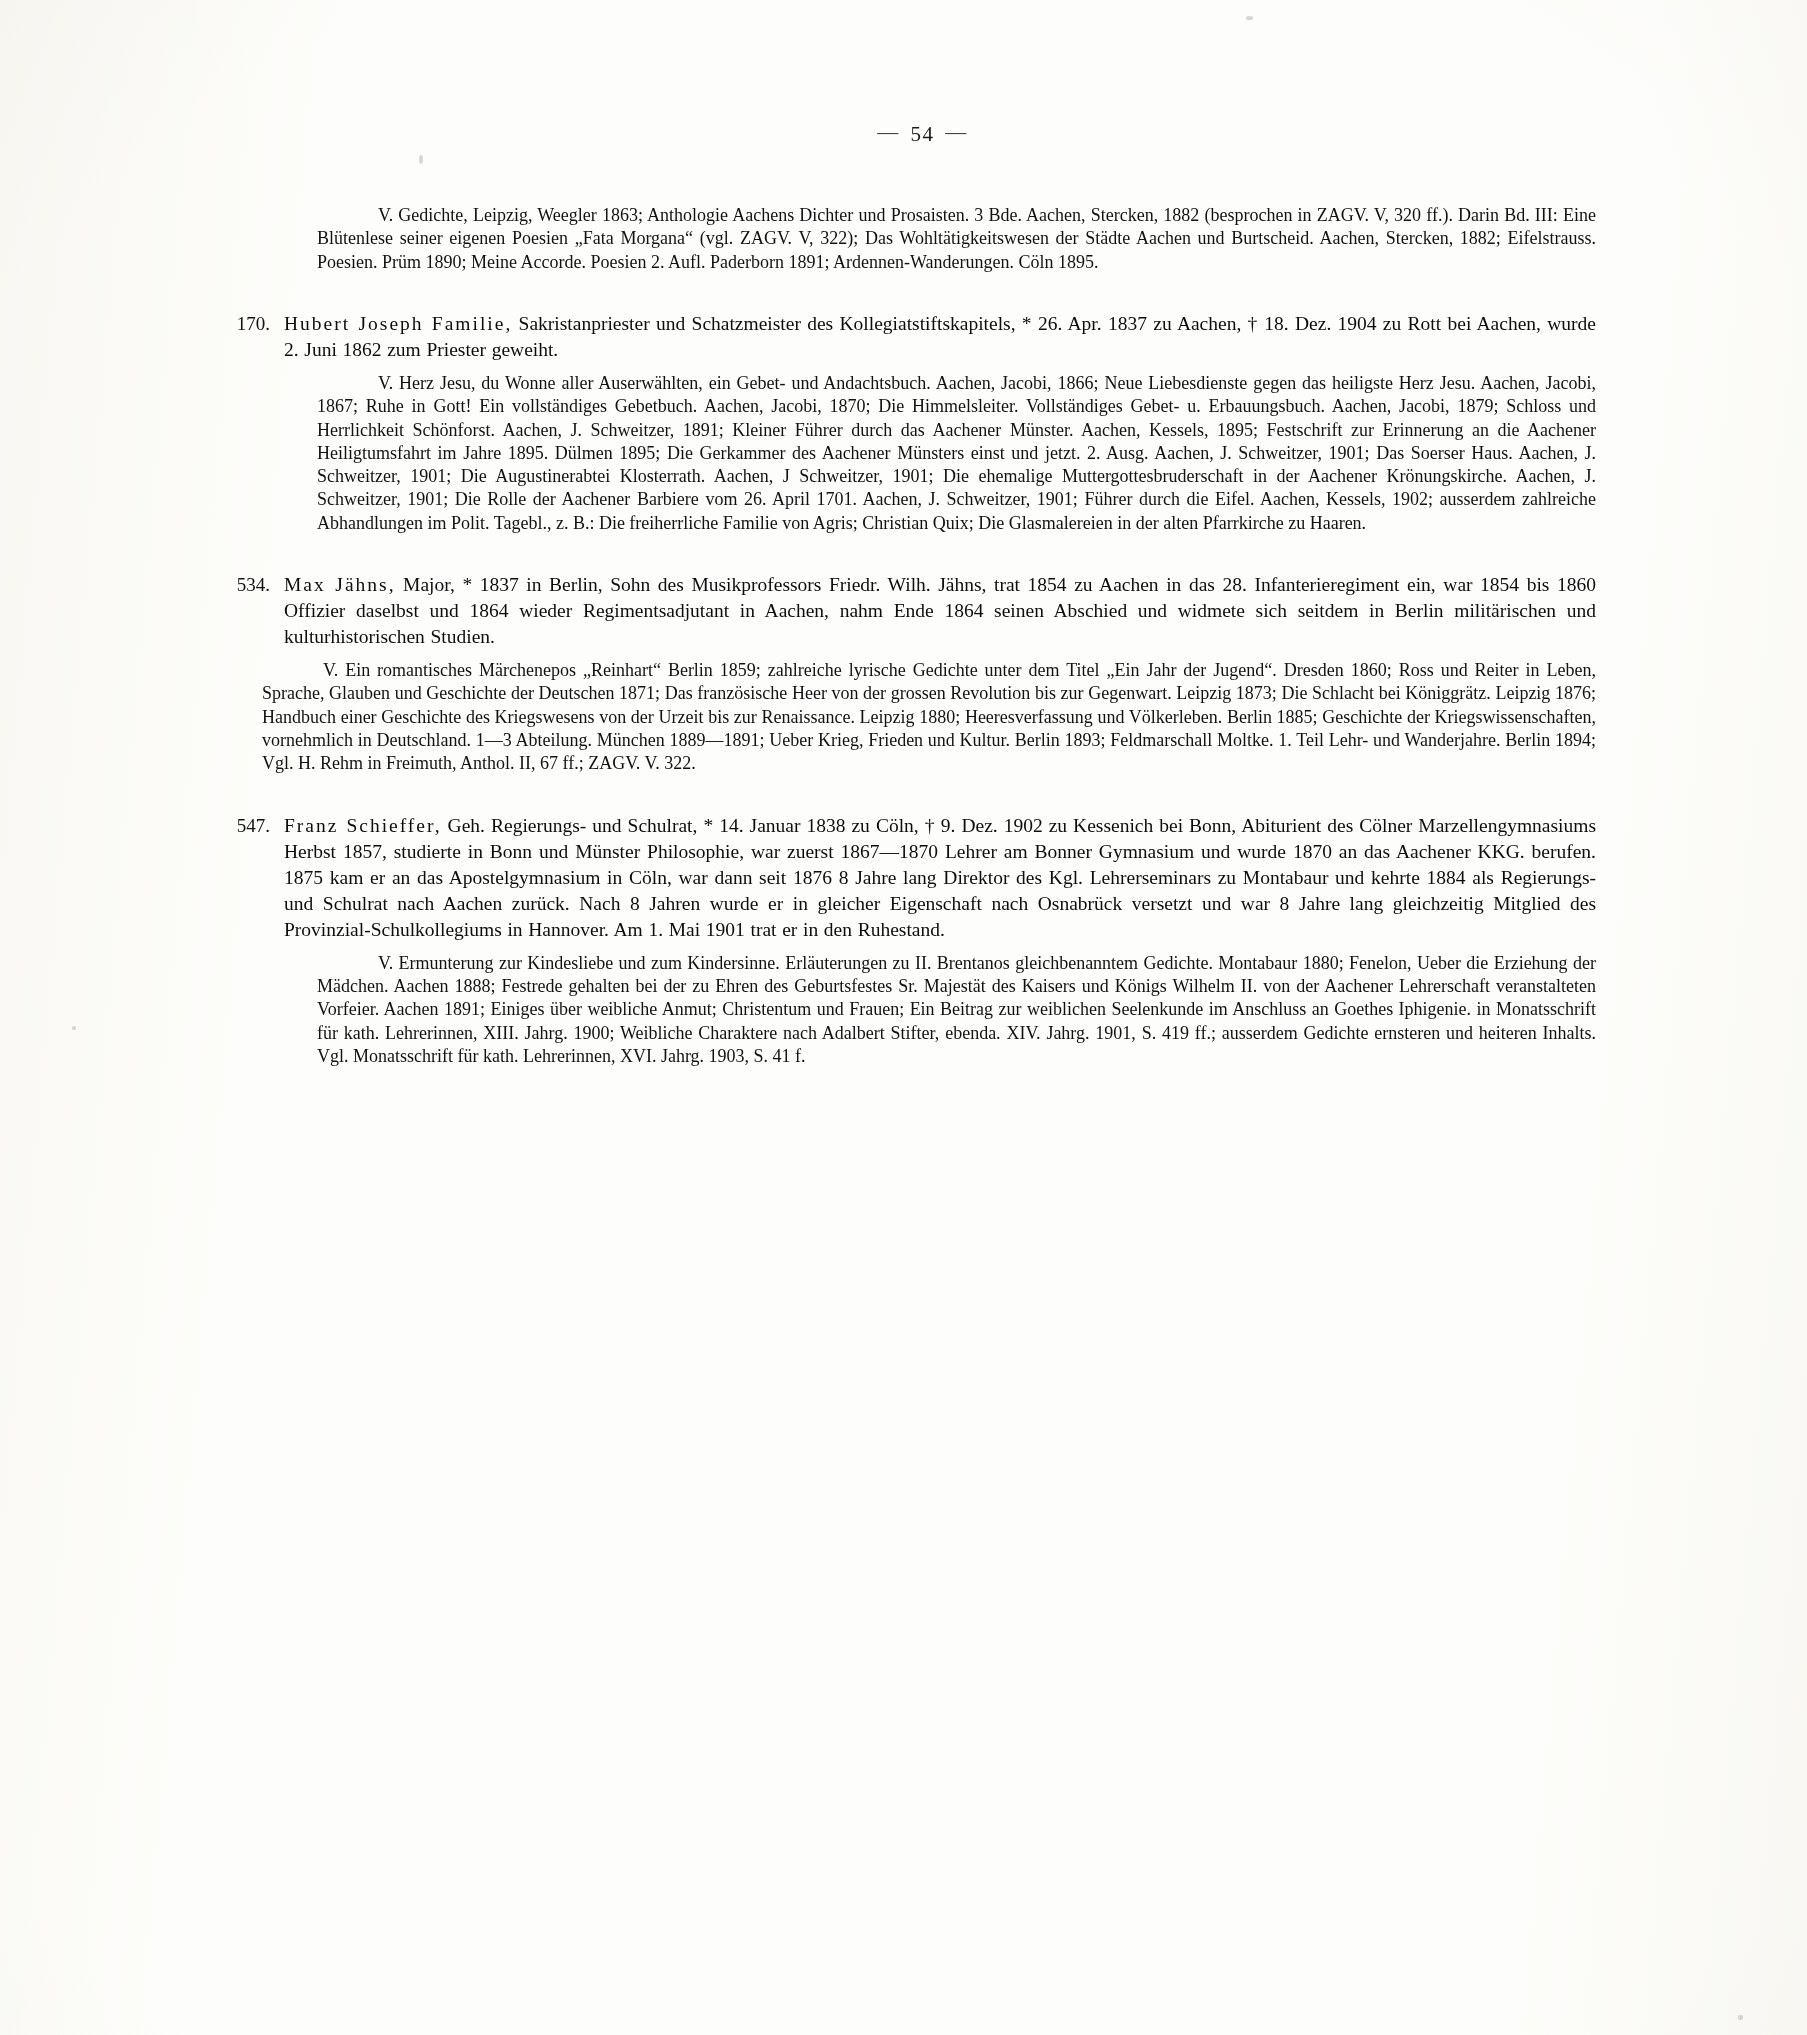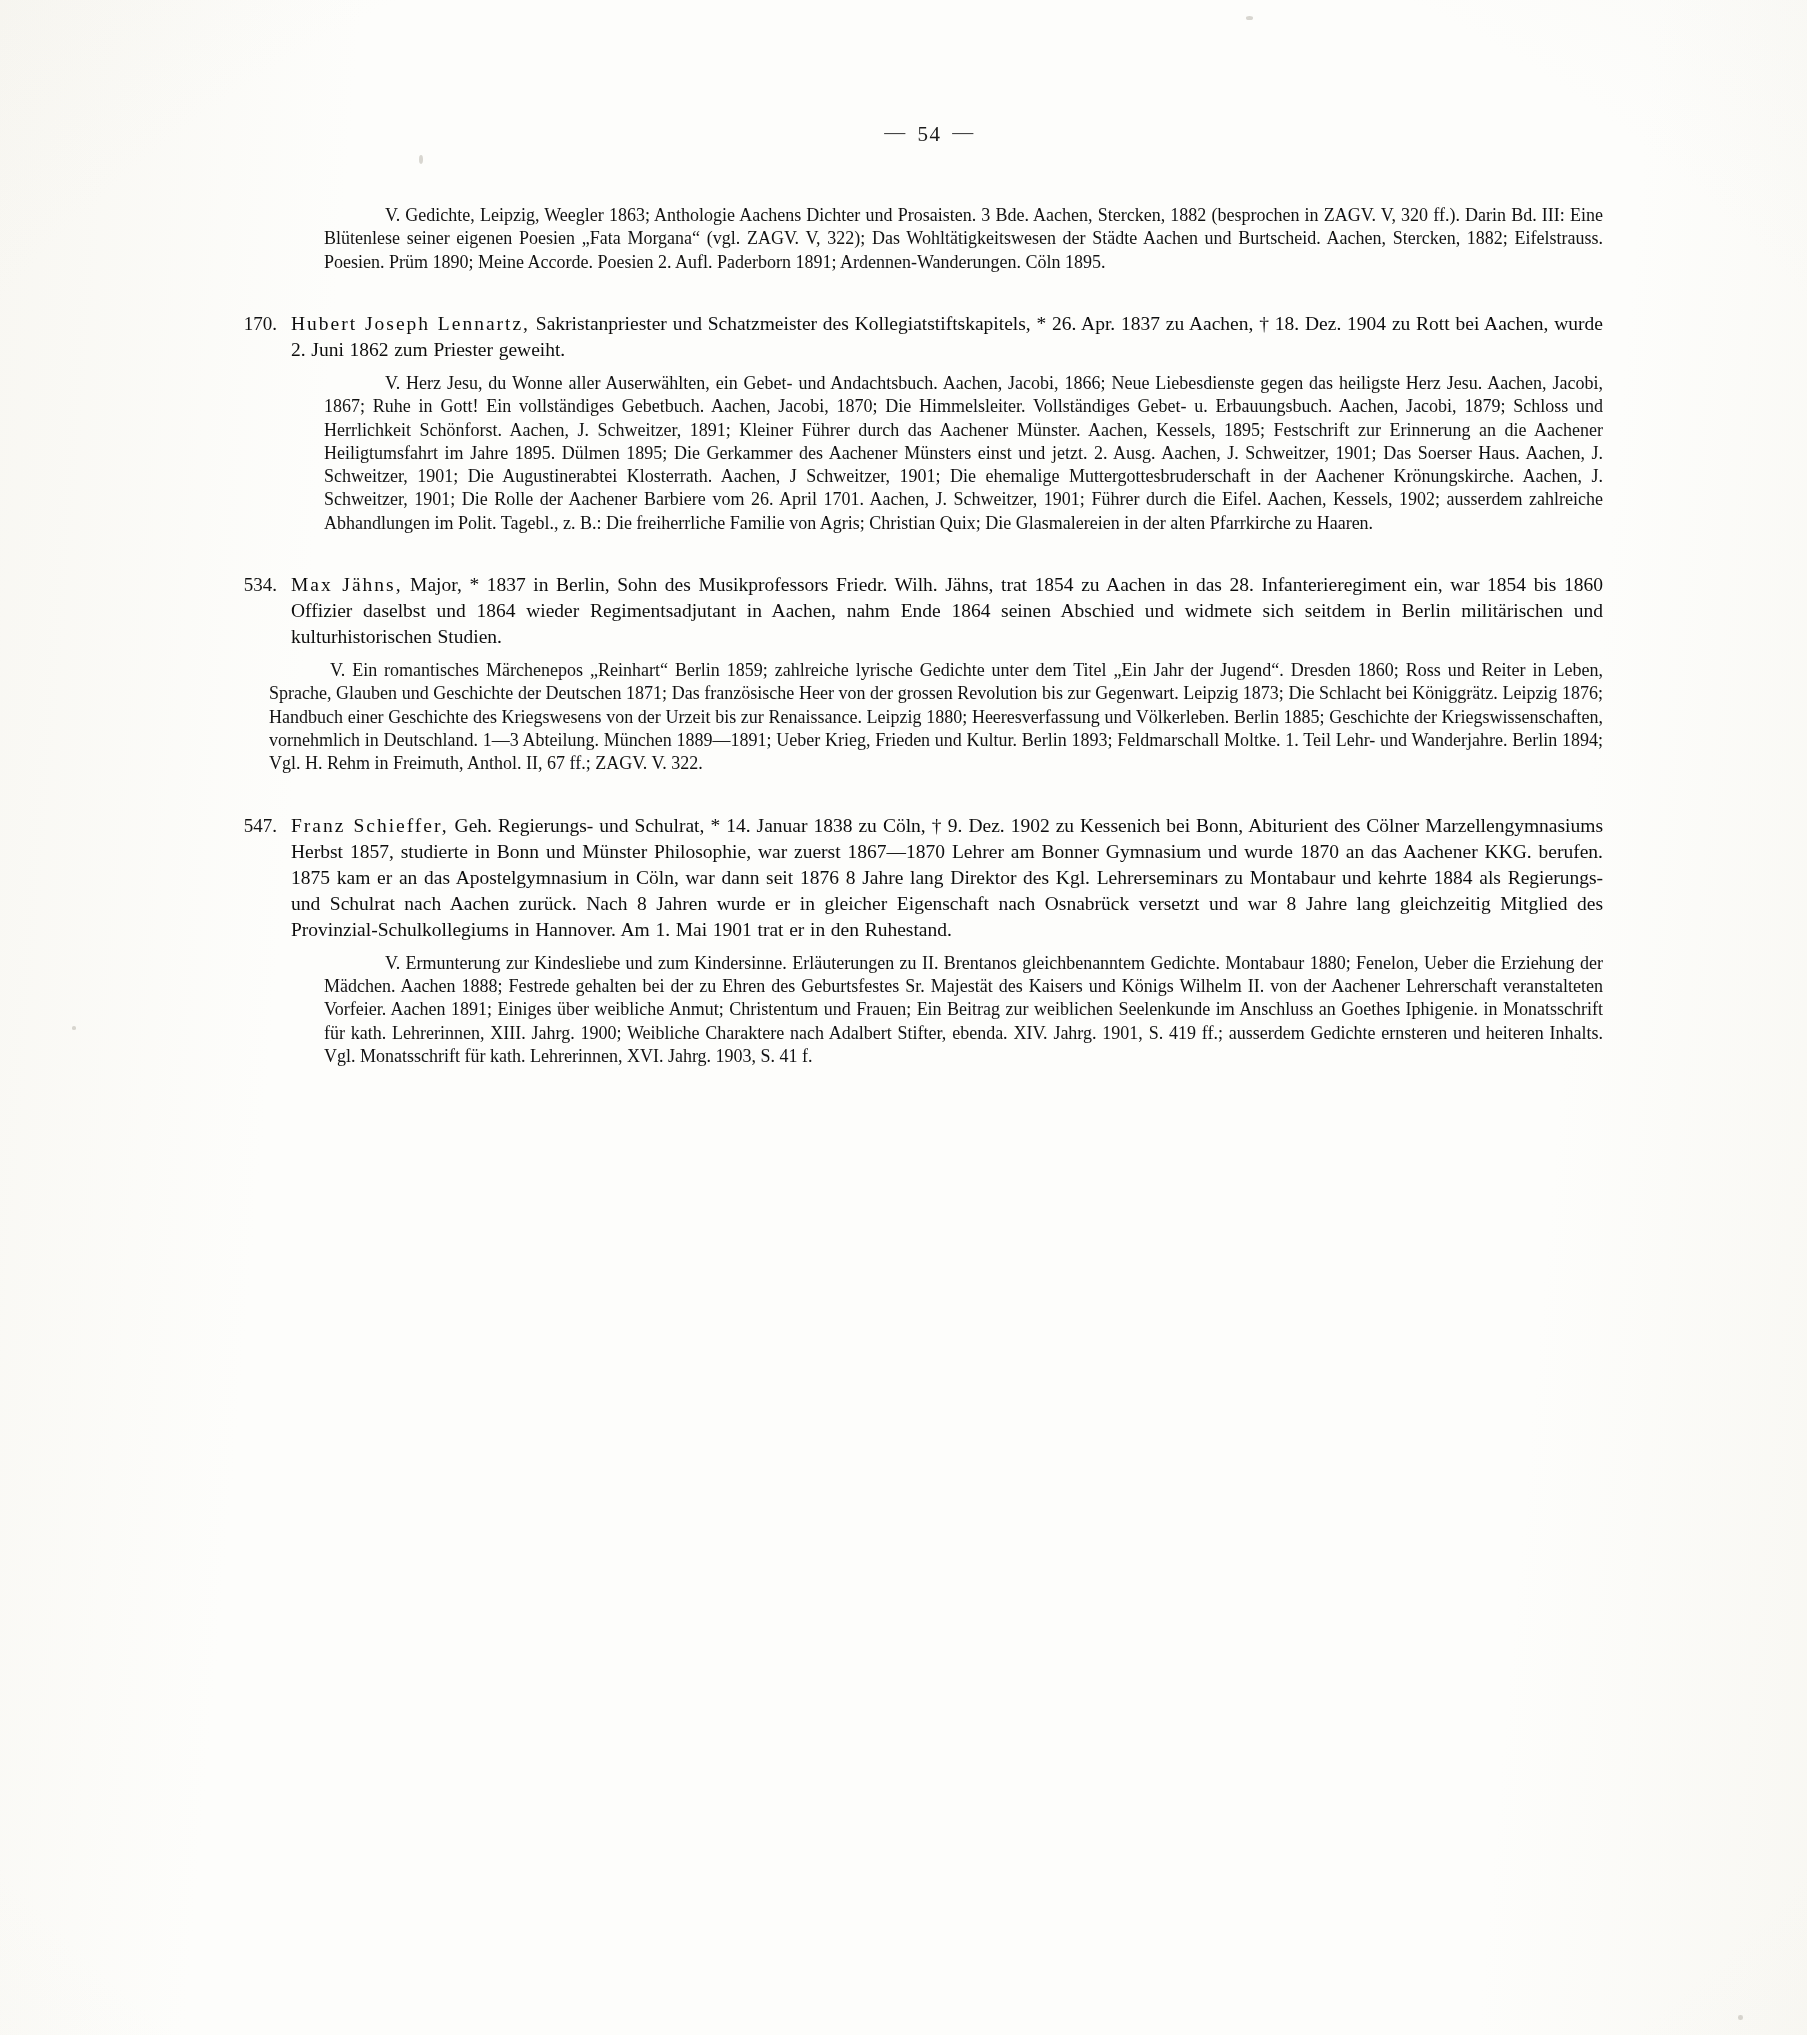--- a/index.html
+++ b/index.html
@@ -29,21 +29,21 @@
   }
   .speck {
     position: absolute;
     background: #b9b6ad;
     border-radius: 50%;
     opacity: .55;
   }
 
   .content {
     position: absolute;
-    left: 219px;
+    left: 212px;
     top: 122px;
     width: 1384px;
   }
 
   .page-header {
     text-align: center;
     font-size: 21px;
     letter-spacing: 1.6px;
     color: #1b1b1b;
     margin-bottom: 57px;
@@ -119,21 +119,21 @@
       <span class="dash">—</span><span>54</span><span class="dash">—</span>
     </div>
 
     <div class="entry e339">
       <div class="biblio">V. Gedichte, Leipzig, Weegler 1863; Anthologie Aachens Dichter und Prosaisten. 3 Bde. Aachen, Stercken, 1882 (besprochen in ZAGV. V, 320 ff.). Darin Bd. III: Eine Blütenlese seiner eigenen Poesien „Fata Morgana“ (vgl. ZAGV. V, 322); Das Wohltätigkeitswesen der Städte Aachen und Burtscheid. Aachen, Stercken, 1882; Eifelstrauss. Poesien. Prüm 1890; Meine Accorde. Poesien 2. Aufl. Paderborn 1891; Ardennen-Wanderungen. Cöln 1895.</div>
     </div>
 
     <div class="entry e340">
       <div class="entry-head">
         <div class="entry-num">170.</div>
-        <div class="entry-title"><span class="nm">Hubert Joseph Lennartz,</span><span> Sakristanpriester und Schatzmeister des Kollegiatstiftskapitels, * 26. Apr. 1837 zu Aachen, † 18. Dez. 1904 zu Rott bei Aachen, wurde 2. Juni 1862 zum Priester geweiht.</span></div>
+        <div class="entry-title"><span class="nm">Hubert Joseph Familie,</span><span> Sakristanpriester und Schatzmeister des Kollegiatstiftskapitels, * 26. Apr. 1837 zu Aachen, † 18. Dez. 1904 zu Rott bei Aachen, wurde 2. Juni 1862 zum Priester geweiht.</span></div>
       </div>
       <div class="biblio">V. Herz Jesu, du Wonne aller Auserwählten, ein Gebet- und Andachtsbuch. Aachen, Jacobi, 1866; Neue Liebesdienste gegen das heiligste Herz Jesu. Aachen, Jacobi, 1867; Ruhe in Gott! Ein vollständiges Gebetbuch. Aachen, Jacobi, 1870; Die Himmelsleiter. Vollständiges Gebet- u. Erbauungsbuch. Aachen, Jacobi, 1879; Schloss und Herrlichkeit Schönforst. Aachen, J. Schweitzer, 1891; Kleiner Führer durch das Aachener Münster. Aachen, Kessels, 1895; Festschrift zur Erinnerung an die Aachener Heiligtumsfahrt im Jahre 1895. Dülmen 1895; Die Gerkammer des Aachener Münsters einst und jetzt. 2. Ausg. Aachen, J. Schweitzer, 1901; Das Soerser Haus. Aachen, J. Schweitzer, 1901; Die Augustinerabtei Klosterrath. Aachen, J Schweitzer, 1901; Die ehemalige Muttergottesbruderschaft in der Aachener Krönungskirche. Aachen, J. Schweitzer, 1901; Die Rolle der Aachener Barbiere vom 26. April 1701. Aachen, J. Schweitzer, 1901; Führer durch die Eifel. Aachen, Kessels, 1902; ausserdem zahlreiche Abhandlungen im Polit. Tagebl., z. B.: Die freiherrliche Familie von Agris; Christian Quix; Die Glasmalereien in der alten Pfarrkirche zu Haaren.</div>
     </div>
 
     <div class="entry e341">
       <div class="entry-head">
         <div class="entry-num">534.</div>
         <div class="entry-title"><span class="nm">Max Jähns,</span><span> Major, * 1837 in Berlin, Sohn des Musikprofessors Friedr. Wilh. Jähns, trat 1854 zu Aachen in das 28. Infanterieregiment ein, war 1854 bis 1860 Offizier daselbst und 1864 wieder Regimentsadjutant in Aachen, nahm Ende 1864 seinen Abschied und widmete sich seitdem in Berlin militärischen und kulturhistorischen Studien.</span></div>
       </div>
       <div class="biblio">V. Ein romantisches Märchenepos „Reinhart“ Berlin 1859; zahlreiche lyrische Gedichte unter dem Titel „Ein Jahr der Jugend“. Dresden 1860; Ross und Reiter in Leben, Sprache, Glauben und Geschichte der Deutschen 1871; Das französische Heer von der grossen Revolution bis zur Gegenwart. Leipzig 1873; Die Schlacht bei Königgrätz. Leipzig 1876; Handbuch einer Geschichte des Kriegswesens von der Urzeit bis zur Renaissance. Leipzig 1880; Heeresverfassung und Völkerleben. Berlin 1885; Geschichte der Kriegswissenschaften, vornehmlich in Deutschland. 1—3 Abteilung. München 1889—1891; Ueber Krieg, Frieden und Kultur. Berlin 1893; Feldmarschall Moltke. 1. Teil Lehr- und Wanderjahre. Berlin 1894; Vgl. H. Rehm in Freimuth, Anthol. II, 67 ff.; ZAGV. V. 322.</div>

